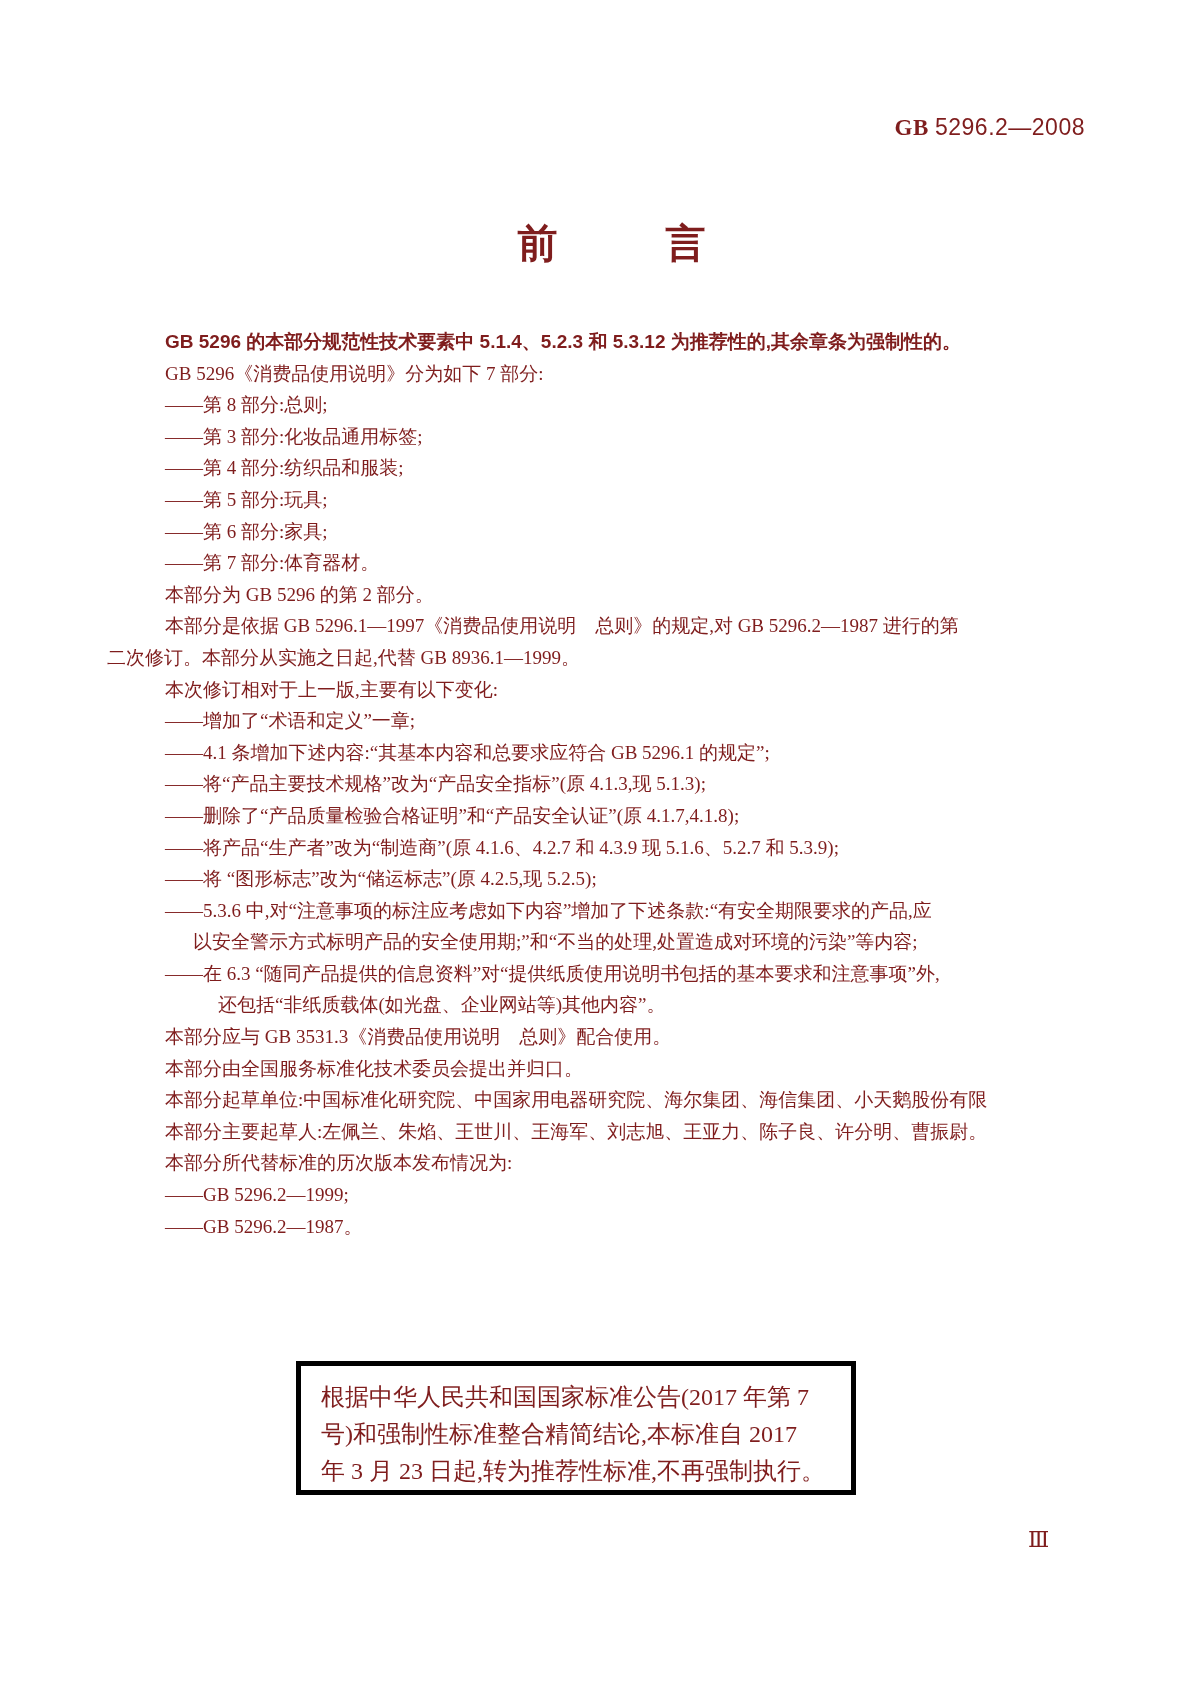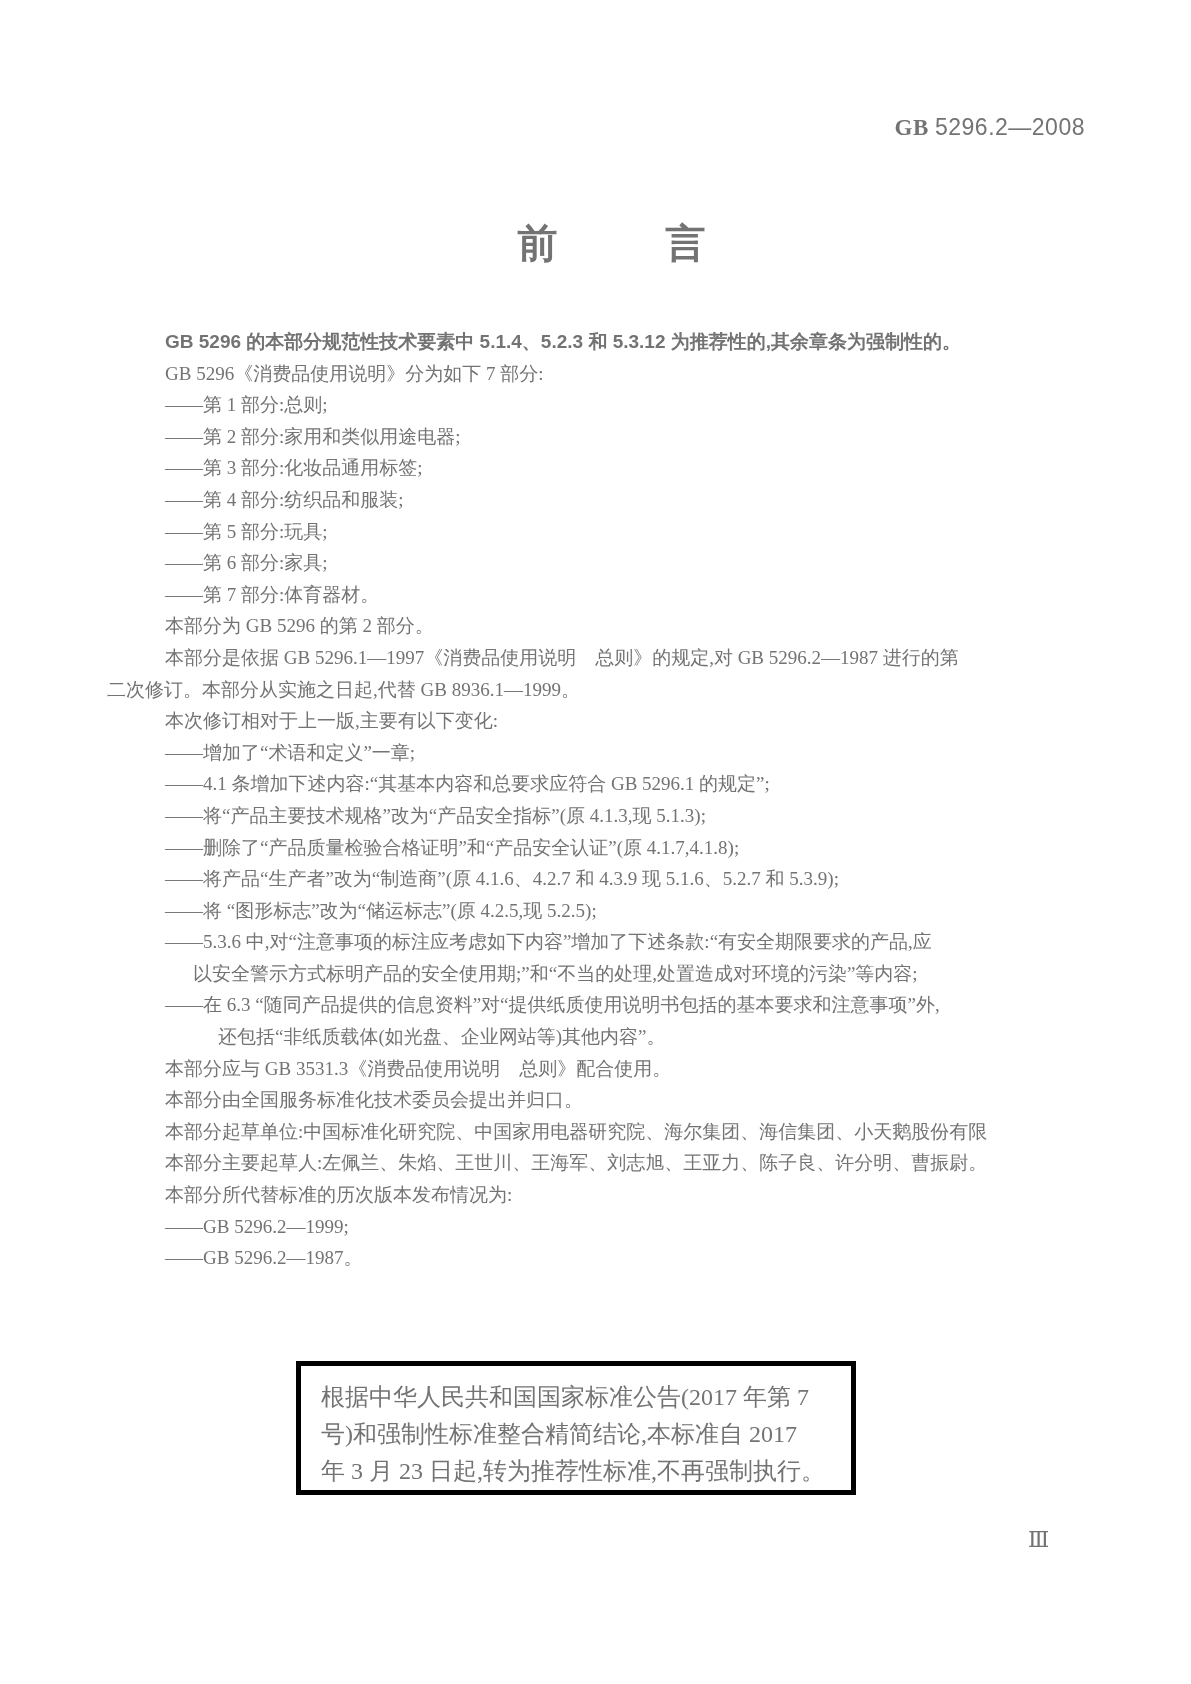--- a/index.html
+++ b/index.html
@@ -1,21 +1,21 @@
 <!DOCTYPE html>
 <html><head>
 <meta charset="utf-8">
 <style>
   html, body { margin: 0; padding: 0; background: #ffffff; }
   .page {
     position: relative;
     width: 1191px;
     height: 1684px;
     background: #ffffff;
-    color: #737373;
+    color: #7f1d1d;
     font-family: "Liberation Serif", "DejaVu Serif", serif;
     overflow: hidden;
   }
   .header {
     position: absolute;
     top: 114px;
     left: 107px;
     width: 978px;
     text-align: right;
     font-size: 23px;
@@ -88,22 +88,21 @@
   <div class="header">
     <span class="hdr-gb">GB</span>
     <span class="hdr-num">5296.2—2008</span>
   </div>
 
   <h1 class="title">前言</h1>
 
   <div class="body-text">
     <div class="ln indent bold">GB 5296 的本部分规范性技术要素中 5.1.4、5.2.3 和 5.3.12 为推荐性的,其余章条为强制性的。</div>
     <div class="ln indent">GB 5296《消费品使用说明》分为如下 7 部分:</div>
-    <div class="ln indent">——第 1 部分:总则;</div>
-    <div class="ln indent">——第 2 部分:家用和类似用途电器;</div>
+    <div class="ln indent">——第 8 部分:总则;</div>
     <div class="ln indent">——第 3 部分:化妆品通用标签;</div>
     <div class="ln indent">——第 4 部分:纺织品和服装;</div>
     <div class="ln indent">——第 5 部分:玩具;</div>
     <div class="ln indent">——第 6 部分:家具;</div>
     <div class="ln indent">——第 7 部分:体育器材。</div>
     <div class="ln indent">本部分为 GB 5296 的第 2 部分。</div>
     <div class="ln indent">本部分是依据 GB 5296.1—1997《消费品使用说明　总则》的规定,对 GB 5296.2—1987 进行的第</div>
     <div class="ln">二次修订。本部分从实施之日起,代替 GB 8936.1—1999。</div>
     <div class="ln indent">本次修订相对于上一版,主要有以下变化:</div>
     <div class="ln indent">——增加了“术语和定义”一章;</div>

